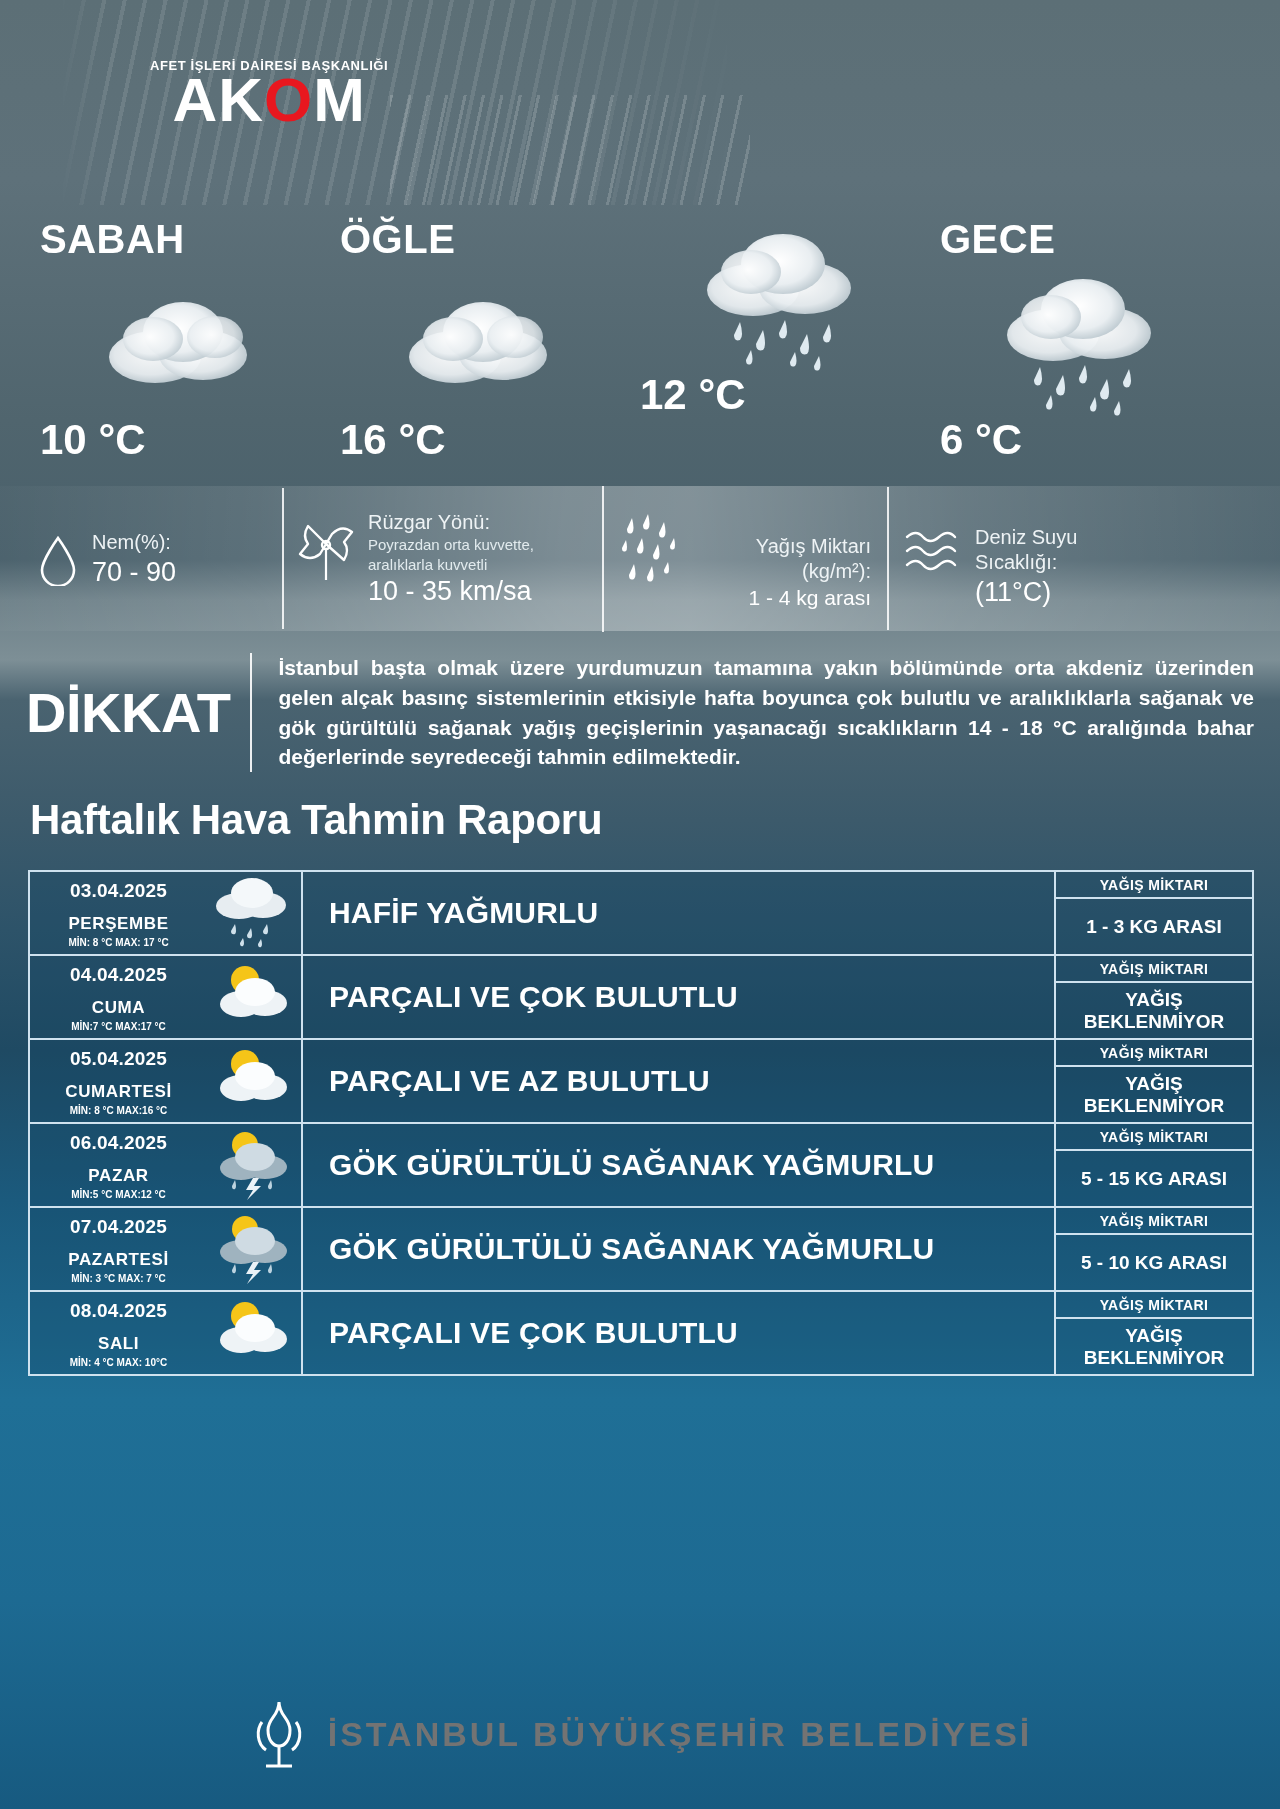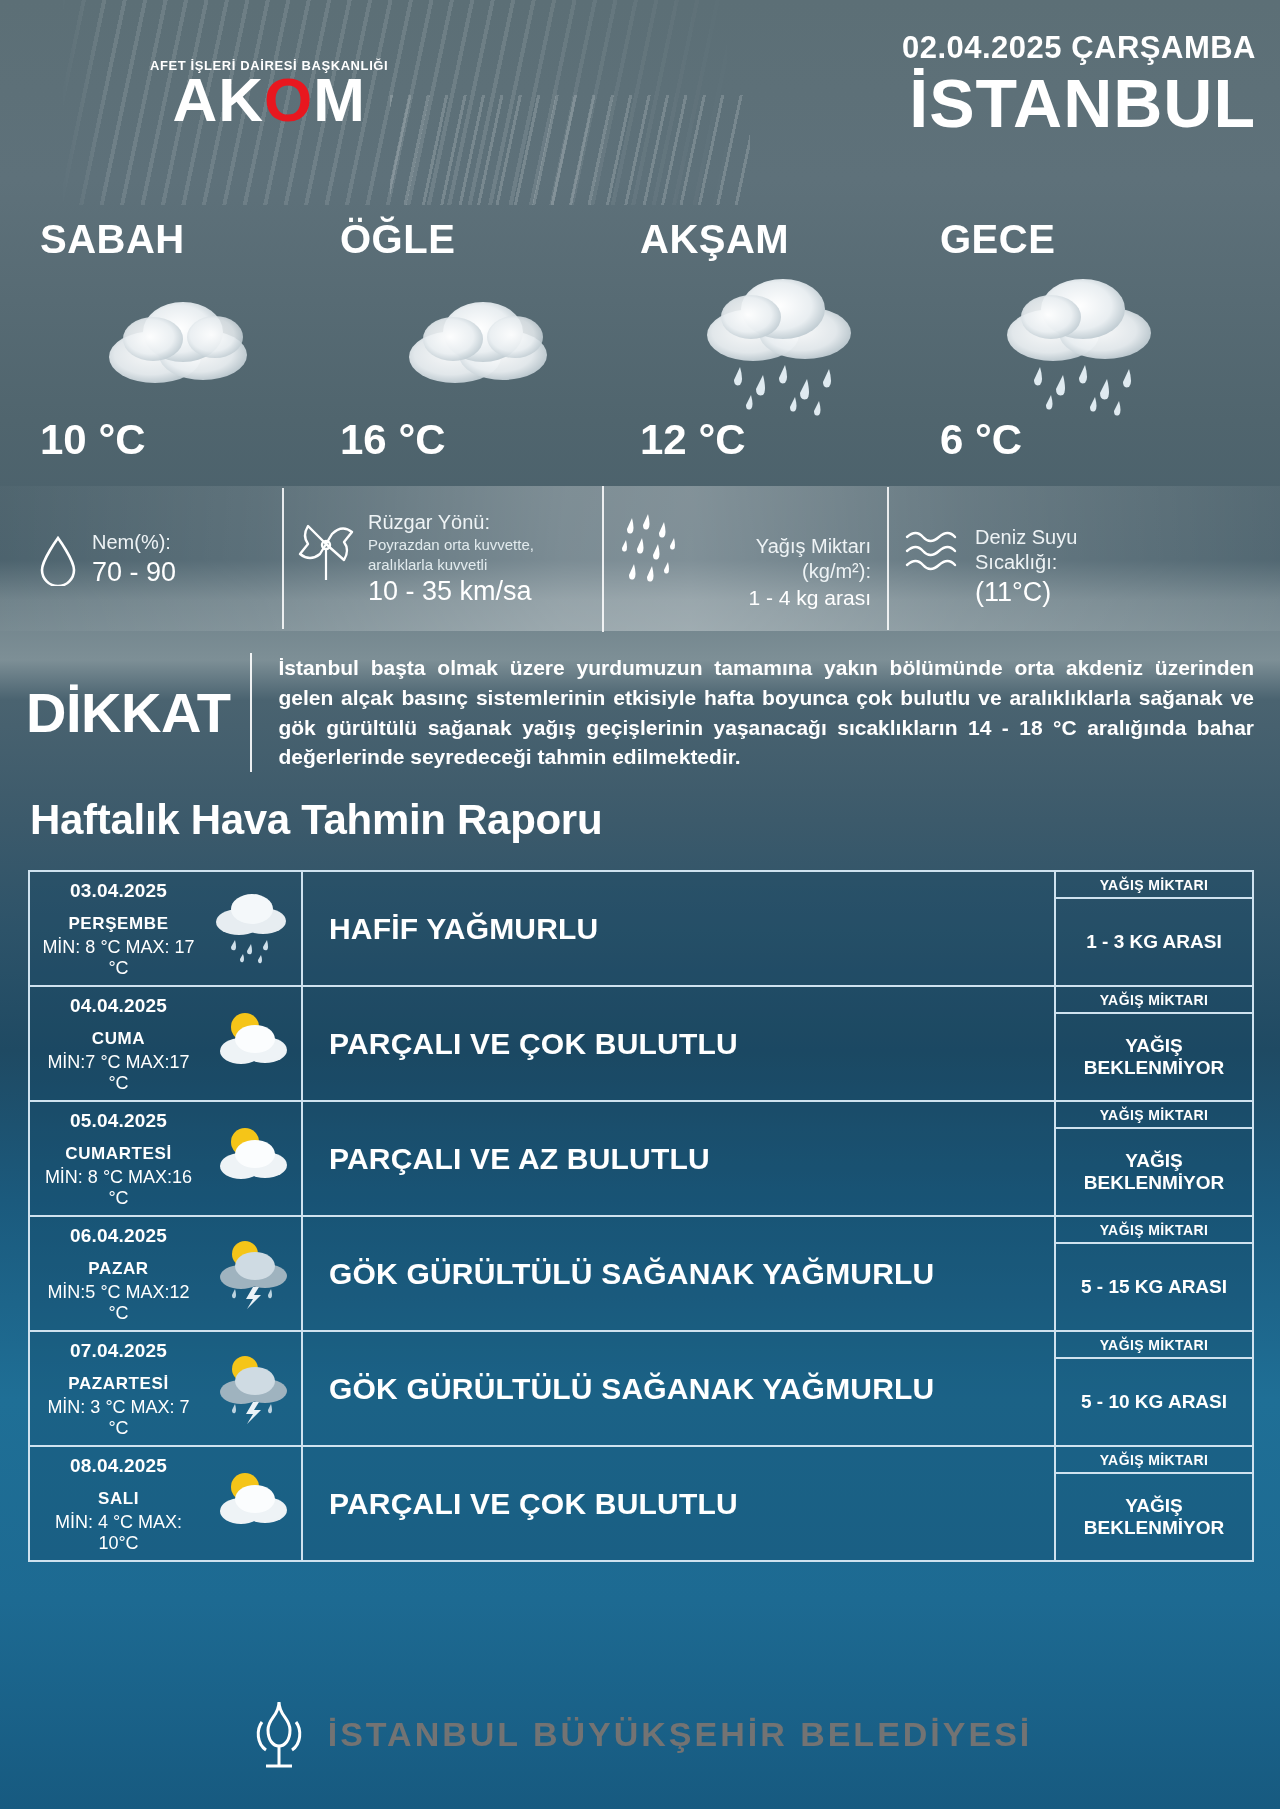--- a/index.html
+++ b/index.html
@@ -127,21 +127,21 @@
     display: flex; border: 2px solid #cfe2ef; border-bottom: none;
     min-height: 84px; background: rgba(20,70,100,0.30);
   }
   .wrow:last-child { border-bottom: 2px solid #cfe2ef; }
   .c-date {
     flex: 0 0 175px; padding: 8px 6px 6px 10px; text-align: center;
     border-right: 2px solid #cfe2ef; position: relative;
   }
   .w-date { font-size: 19px; font-weight: 700; color: #fff; letter-spacing: 0.2px; }
   .w-day  { font-size: 17px; font-weight: 700; color: #fff; margin-top: 12px; letter-spacing: 0.6px; }
-  .w-mm   { font-size: 18px; font-weight: 400; color: #fff; margin-top: 3px; }
+  .w-mm   { font-size: 10px; font-weight: 700; color: #fff; margin-top: 3px; }
   .c-icon { flex: 0 0 98px; border-right: 2px solid #cfe2ef; display: flex; align-items: center; justify-content: center; }
   .c-desc { flex: 1; display: flex; align-items: center; padding-left: 26px;
             border-right: 2px solid #cfe2ef; }
   .w-desc { font-size: 30px; font-weight: 700; color: #fff; letter-spacing: 0.2px; }
   .c-rain { flex: 0 0 196px; display: flex; flex-direction: column; }
   .rain-head {
     font-size: 14px; font-weight: 700; color: #fff; text-align: center;
     padding: 5px 0 4px; border-bottom: 2px solid #cfe2ef; letter-spacing: 0.4px;
   }
   .rain-val {
@@ -172,24 +172,20 @@
 
 <div class="header">
   <div class="stripes"></div>
   <div class="stripes2"></div>
 
   <div class="logo-wrap">
     <div class="logo-sub">AFET İŞLERİ DAİRESİ BAŞKANLIĞI</div>
     <div class="logo-main"><span>AK</span><span class="o">O</span><span>M</span></div>
   </div>
 
-  <div class="header-right">
-    <div class="hdr-date">02.04.2025 ÇARŞAMBA</div>
-    <div class="hdr-city">İSTANBUL</div>
-  </div>
 </div>
 
 <div class="periods">
 
   <div class="period">
     <div class="period-name">SABAH</div>
     <div class="icon-box">
       <svg width="190" height="120" viewBox="0 0 190 120">
         <defs>
           <radialGradient id="cg1" cx="45%" cy="45%" r="60%">
@@ -216,21 +212,20 @@
         <ellipse cx="108" cy="78" rx="44" ry="25" fill="url(#cg1)" opacity="0.95"></ellipse>
         <ellipse cx="88" cy="55" rx="40" ry="30" fill="url(#cg1)"></ellipse>
         <ellipse cx="58" cy="62" rx="30" ry="22" fill="url(#cg1)" opacity="0.9"></ellipse>
         <ellipse cx="120" cy="60" rx="28" ry="21" fill="url(#cg1)" opacity="0.85"></ellipse>
       </svg>
     </div>
     <div class="period-temp">16 °C</div>
   </div>
 
   <div class="period">
-    <div class="period-name">AKŞAM</div>
     <div class="icon-box">
       <svg width="190" height="150" viewBox="0 0 190 150" style="margin-top:26px">
         <ellipse cx="58" cy="60" rx="46" ry="26" fill="url(#cg1)" opacity="0.95"></ellipse>
         <ellipse cx="110" cy="58" rx="46" ry="26" fill="url(#cg1)" opacity="0.95"></ellipse>
         <ellipse cx="88" cy="34" rx="42" ry="30" fill="url(#cg1)"></ellipse>
         <ellipse cx="56" cy="42" rx="30" ry="22" fill="url(#cg1)" opacity="0.9"></ellipse>
         <g fill="#dfeaf0">
           <path d="M45 92 q4 14 0 18 q-6 2 -6 -5 z"></path>
           <path d="M68 100 q4 16 0 20 q-7 2 -7 -6 z"></path>
           <path d="M90 90 q4 14 0 18 q-6 2 -6 -5 z"></path>

